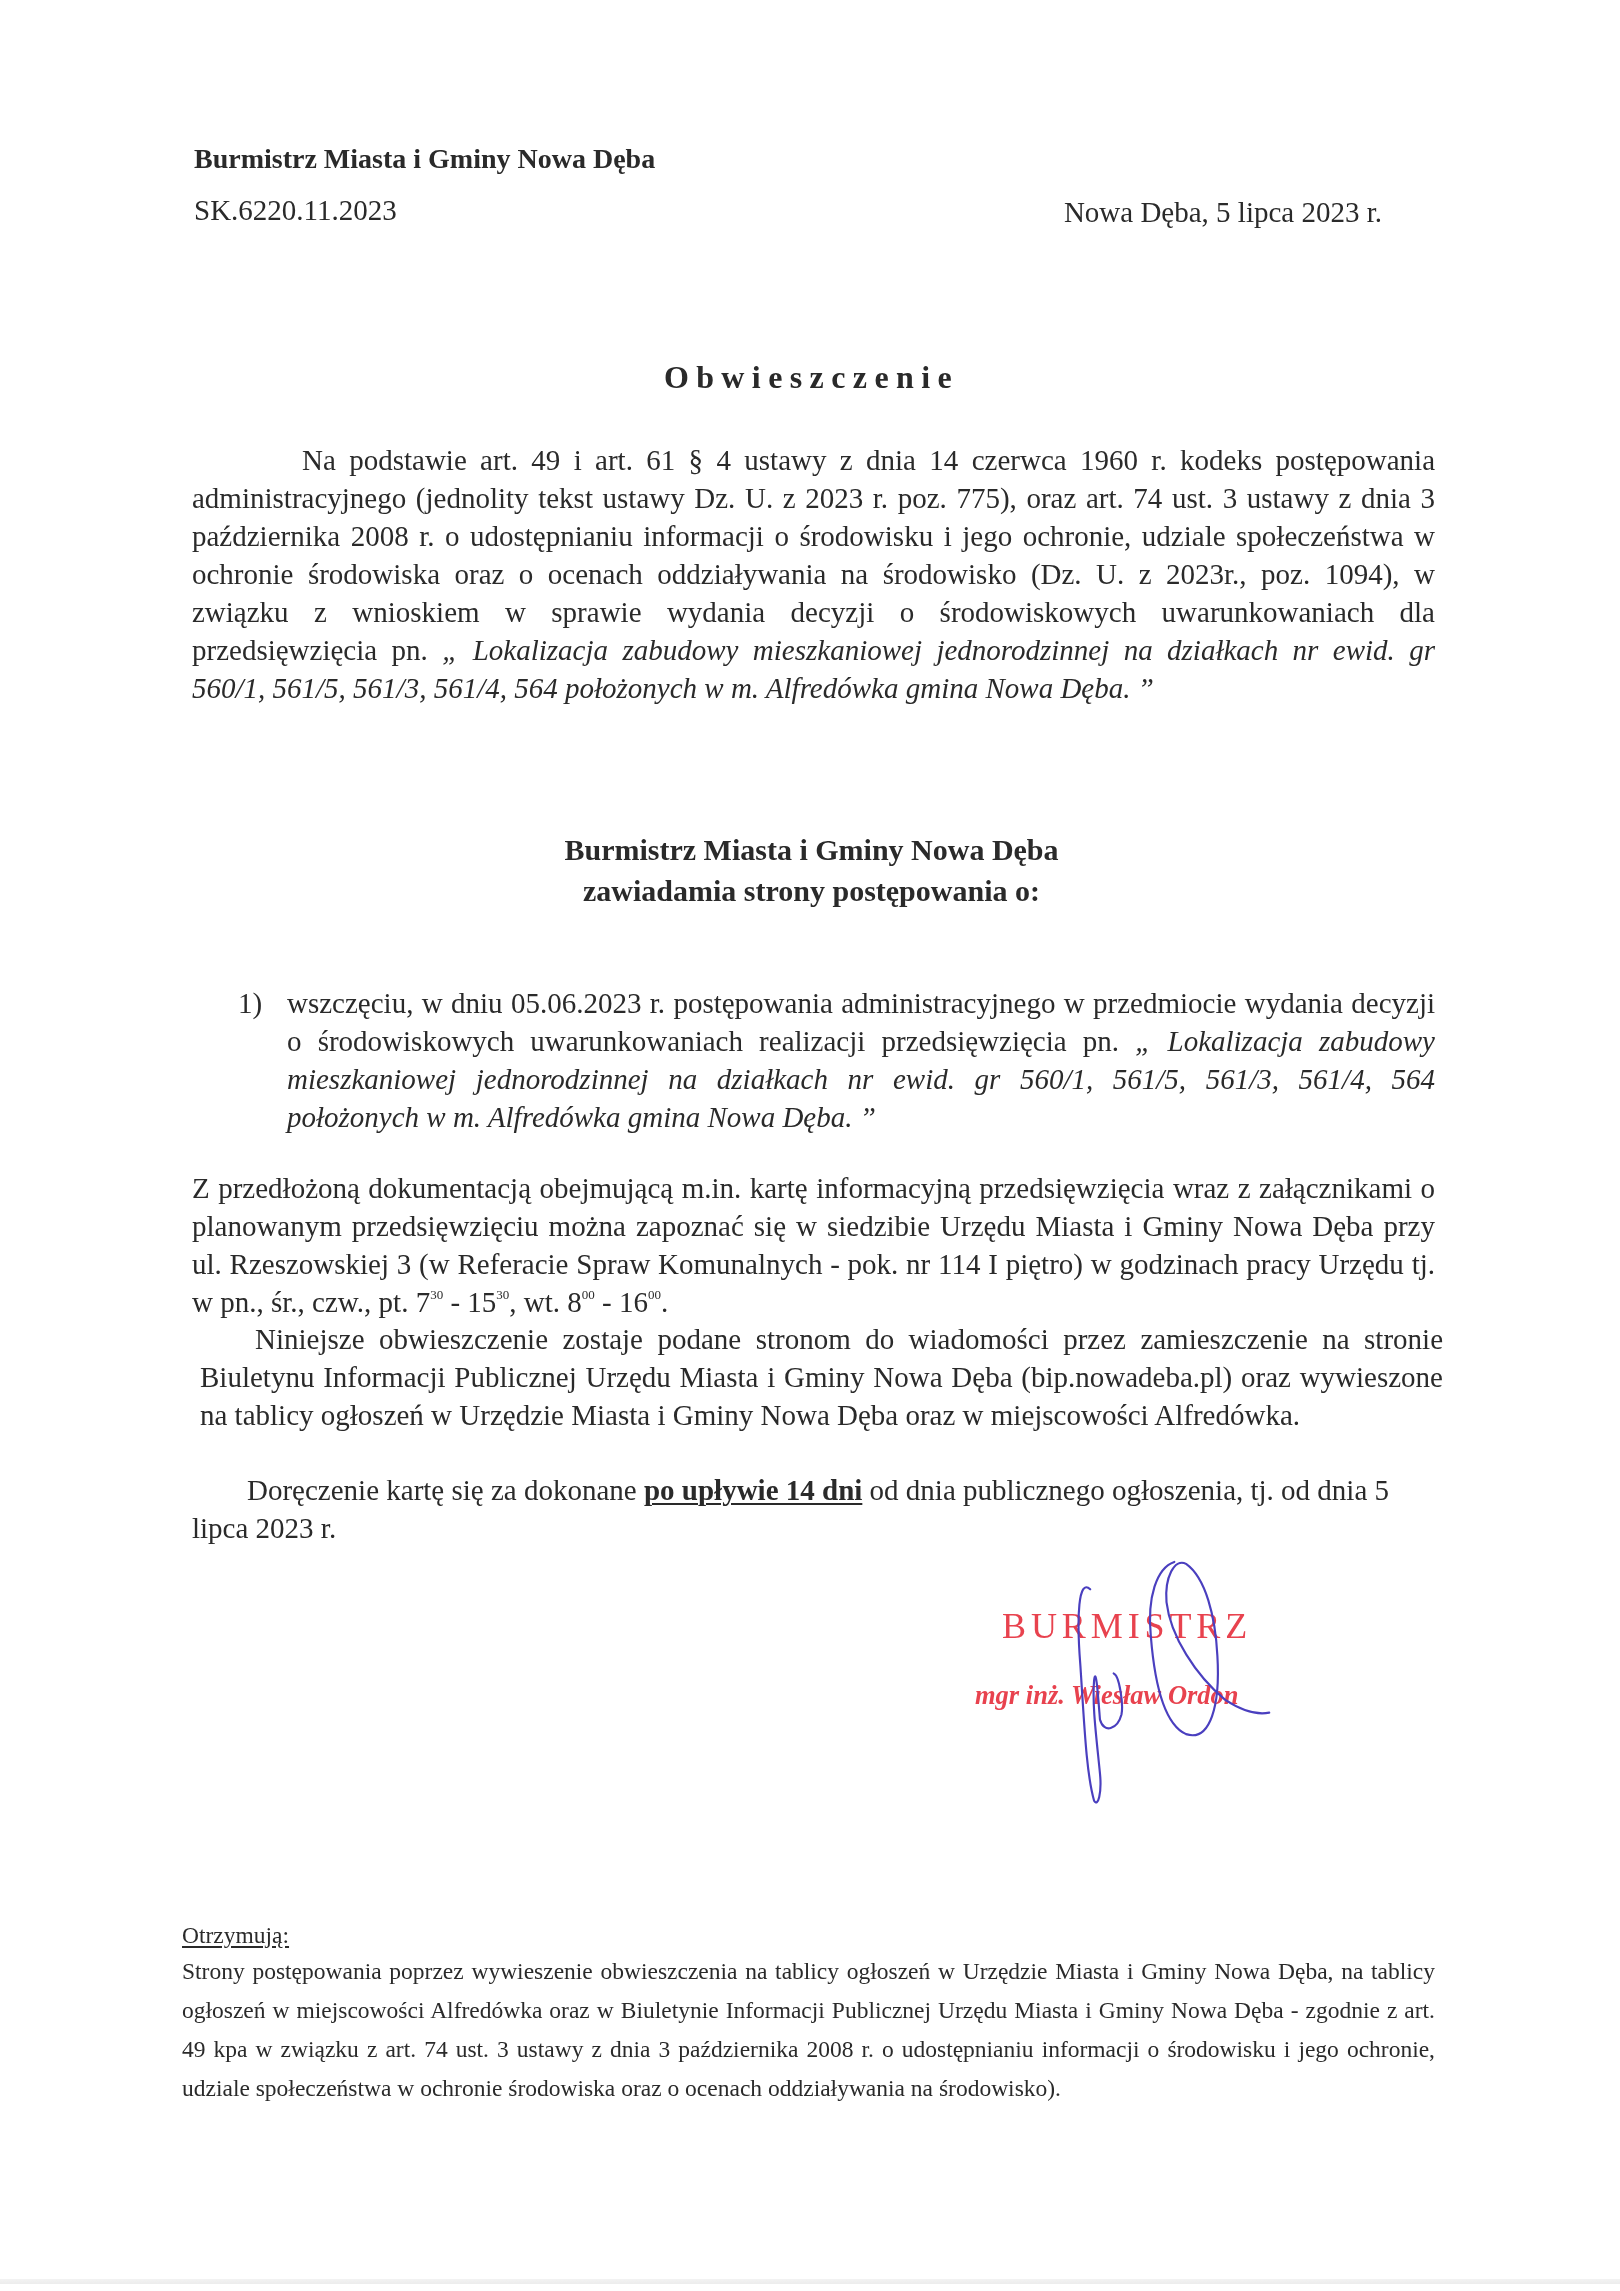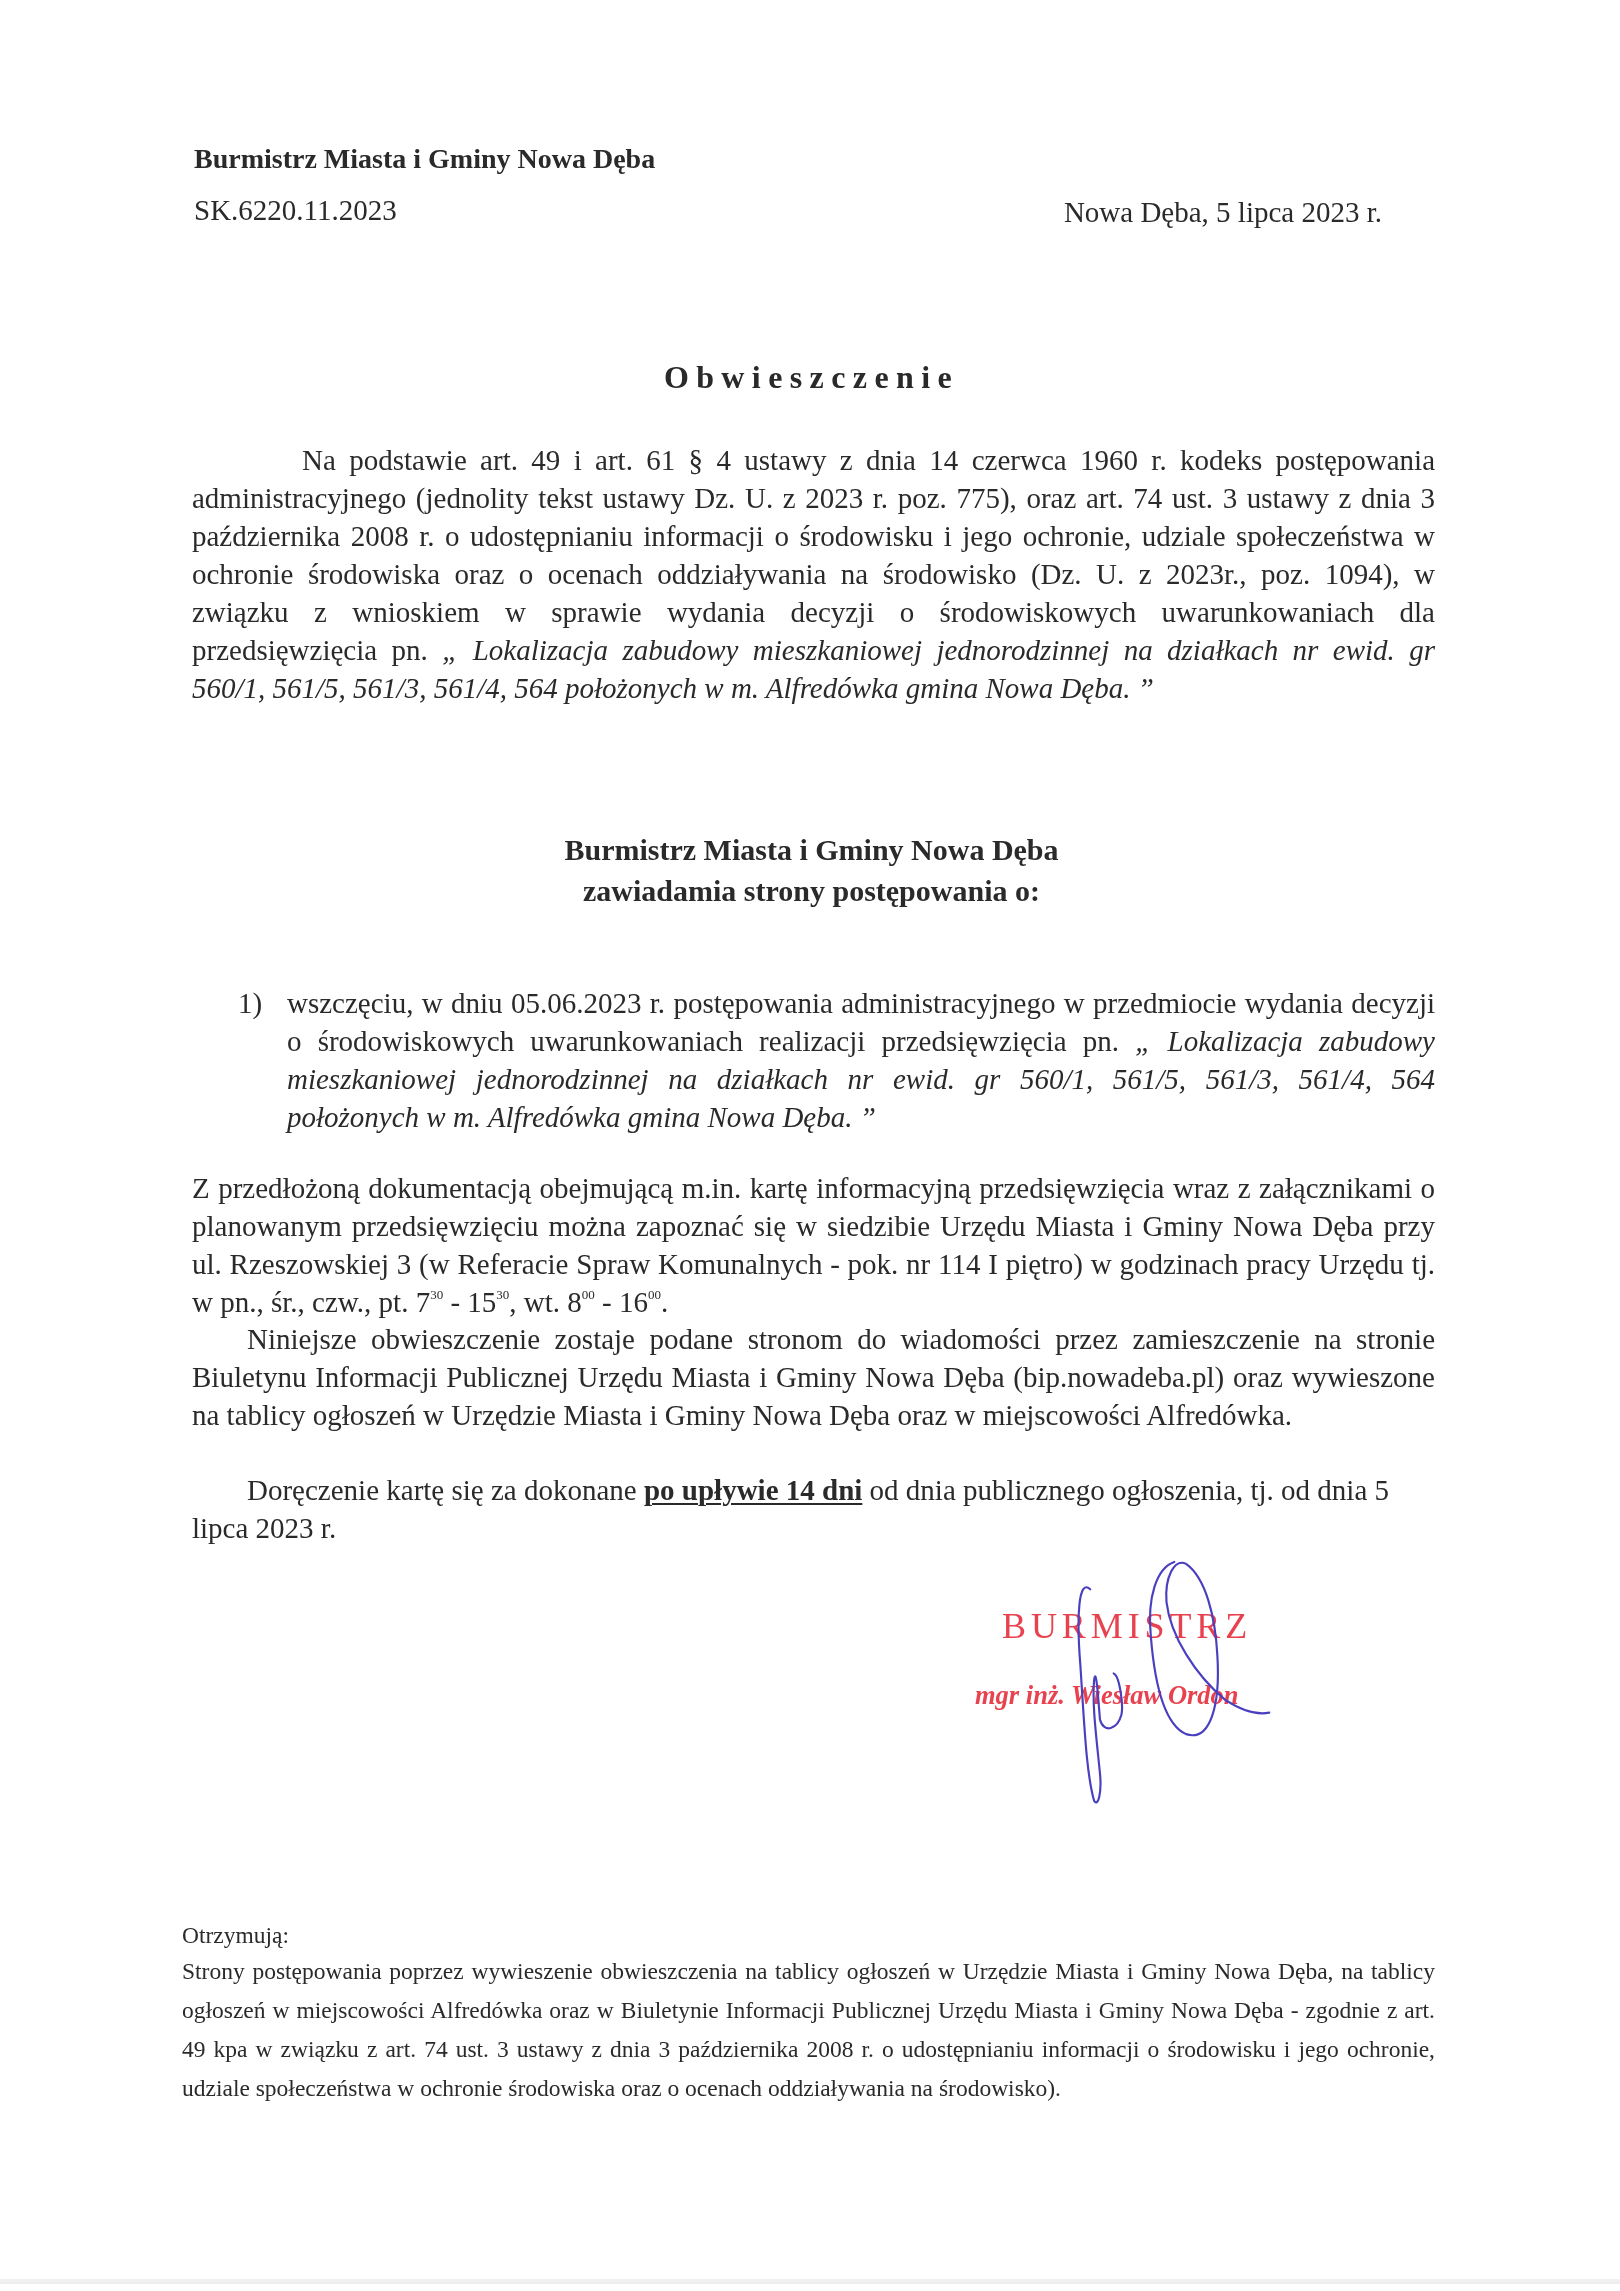--- a/index.html
+++ b/index.html
@@ -14,28 +14,28 @@
   .doc-title span { text-decoration-thickness: 2.9px; text-underline-offset: 4.9px; }
   .para { left: 192px; width: 1243px; font-size: 29px; line-height: 38px; text-align: justify; }
   .para.indent { text-indent: 110px; }
   .p-intro { top: 441px; }
   .it { font-style: italic; }
   .center-head { left: 0; width: 1623px; text-align: center; font-size: 30px; font-weight: bold; line-height: 41px; top: 829px; }
   .list { left: 238px; width: 1197px; top: 984px; font-size: 29px; line-height: 38px; }
   .list .marker { position: absolute; left: 0; top: 0; }
   .list .body { margin-left: 49px; text-align: justify; }
   .p2 { top: 1169px; }
-  .p3 { top: 1320px; }
+  .p3 { top: 1320px; margin-left: 8px; }
   .p4 { top: 1471px; }
   sup { font-size: 13px; line-height: 0; position: relative; top: -2px; }
   .bold-u { font-weight: bold; text-decoration: underline; text-decoration-thickness: 2px; text-underline-offset: 2.9px; text-align: right; }
   .stamp-title { left: 1002px; top: 1609px; font-size: 36px; color: #e8424e; letter-spacing: 4.9px; line-height: 35px; }
   .stamp-name { left: 975px; top: 1680px; font-size: 26.5px; color: #e8424e; font-style: italic; font-weight: bold; line-height: 31px; }
   .signature { left: 1049px; top: 1558px; width: 235px; height: 274px; }
-  .footer-label { left: 182px; top: 1921px; font-size: 23.5px; line-height: 29px; text-underline-offset: 2.9px; }
+  .footer-label { left: 182px; top: 1921px; font-size: 23.5px; line-height: 29px; text-decoration: underline; text-underline-offset: 2.9px; }
   .footer-text { left: 182px; width: 1253px; top: 1952px; font-size: 23.5px; line-height: 39px; text-align: justify; }
   .scan-edge { left: 0; top: 2279px; width: 1620px; height: 4.9px; background: linear-gradient(to bottom, #f3f3f3, #ececec); }
 </style>
 </head>
 <body>
 
 <div class="abs hdr-title">Burmistrz Miasta i Gminy Nowa Dęba</div>
 <div class="abs hdr-ref">SK.6220.11.2023</div>
 <div class="abs hdr-date">Nowa Dęba, 5 lipca 2023 r.</div>
 

